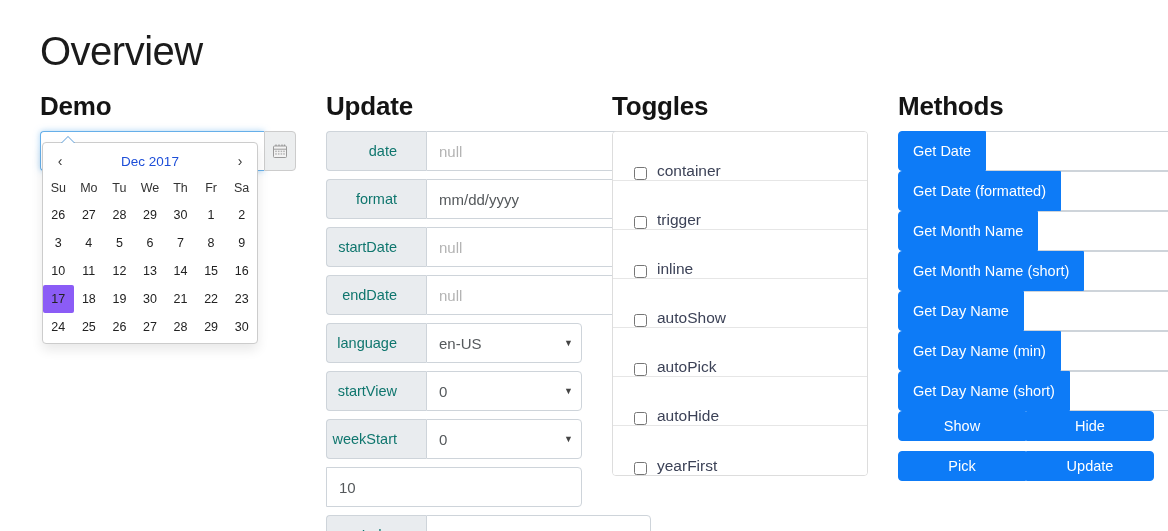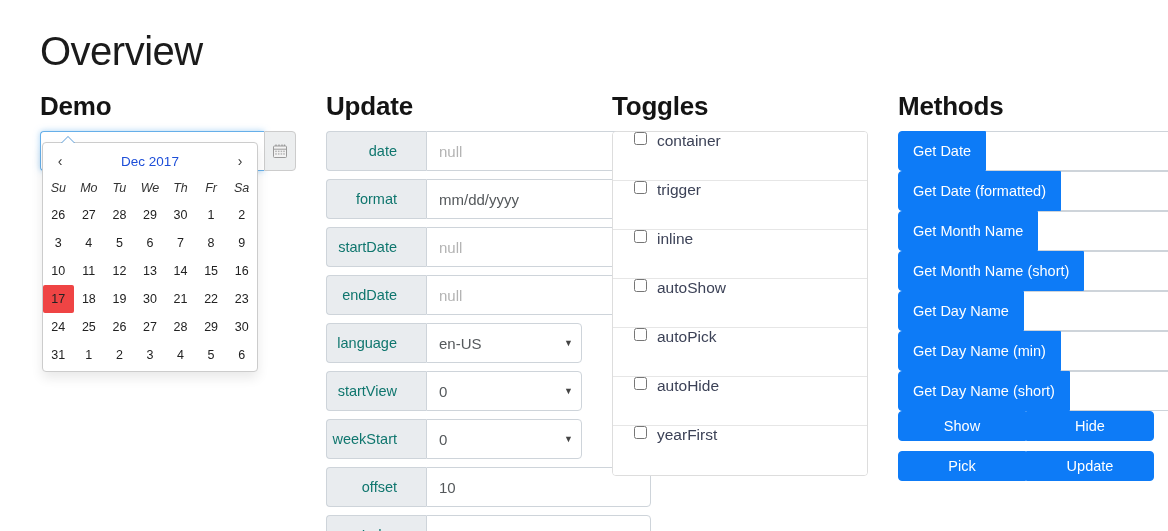--- a/index.html
+++ b/index.html
@@ -68,28 +68,28 @@
   }
   .dp-header { display: flex; align-items: center; height: 28px; padding: 0 6px; }
   .dp-prev, .dp-next {
     width: 22px; text-align: center; font-size: 14px;
     color: #333; cursor: pointer; user-select: none;
   }
   .dp-title { flex: 1; text-align: center; font-size: 13.5px; color: #1d4ed8; cursor: pointer; }
   table.dp-grid { width: 100%; border-collapse: collapse; }
   table.dp-grid th {
     font-size: 12.5px; font-weight: 400; color: #333;
-    height: 26px; text-align: center; width: 14.28%; font-style: italic;
+    height: 26px; text-align: center; width: 14.28%;
   }
   table.dp-grid td {
     font-size: 12.5px; color: #222; height: 28px;
     text-align: center; cursor: pointer;
   }
   td.muted { color: #adadad; }
-  td.highlighted { background: #ef4444; color: #5aa9ee; border-radius: 2px; }
+  td.highlighted { background: #8b5cf6; color: #5aa9ee; border-radius: 2px; }
 
   
   .opt-row { display: flex; margin-bottom: 8px; height: 40px; }
   .opt-label {
     width: 100px; flex: 0 0 100px;
     background: #e9ecef; border: 1px solid #ced4da; border-right: none;
     border-radius: 4px 0 0 4px;
     display: flex; align-items: center; justify-content: flex-end;
     padding-right: 29px; font-size: 14.5px; color: #0f766e;
   }
@@ -111,21 +111,21 @@
   }
   .select-wrap { flex: 1 1 auto; position: relative; display: flex; }
   .select-arrow {
     position: absolute; right: 9px; top: 50%; transform: translateY(-50%);
     font-size: 9px; color: #444; pointer-events: none;
   }
 
   
   .toggle-list { border: 1px solid #ddd; border-radius: 4px; overflow: hidden; }
   .toggle-item {
-    height: 49px; display: flex; align-items: flex-start;
+    height: 49px; display: flex; align-items: flex-end;
     padding: 0 16px; border-bottom: 1px solid #e6e6e6;
     background: #fff; cursor: pointer;
   }
   .toggle-item:last-child { border-bottom: none; }
   .toggle-item input[type=checkbox] {
     width: 13px; height: 13px; margin: 0 10px 0 5px; cursor: pointer;
   }
   .toggle-item label { font-size: 15.5px; color: #3c4257; cursor: pointer; }
 
   
@@ -239,29 +239,20 @@
               </tr>
               <tr>
                 <td>24</td>
                 <td>25</td>
                 <td>26</td>
                 <td>27</td>
                 <td>28</td>
                 <td>29</td>
                 <td>30</td>
               </tr>
-              <tr>
-                <td>31</td>
-                <td class="muted">1</td>
-                <td class="muted">2</td>
-                <td class="muted">3</td>
-                <td class="muted">4</td>
-                <td class="muted">5</td>
-                <td class="muted">6</td>
-              </tr>
             </tbody>
         </table>
       </div>
     </div>
 
     <div class="col">
       <h2 class="section-title">Update</h2>
       <div id="options-list">
           <div class="opt-row">
             <div class="opt-label">date</div>
@@ -294,21 +285,20 @@
             </div>
           </div>
           <div class="opt-row">
             <div class="opt-label">weekStart</div>
             <div class="select-wrap">
               <select class="opt-select"><option>0</option></select>
               <span class="select-arrow">▼</span>
             </div>
           </div>
           <div class="opt-row">
-            <div class="opt-label">offset</div>
             <input type="text" class="opt-field" value="10" style="">
           </div>
           <div class="opt-row">
             <div class="opt-label">zIndex</div>
             <input type="text" class="opt-field" value="1000" style="">
           </div>
         </div>
     </div>
 
     <div class="col">

